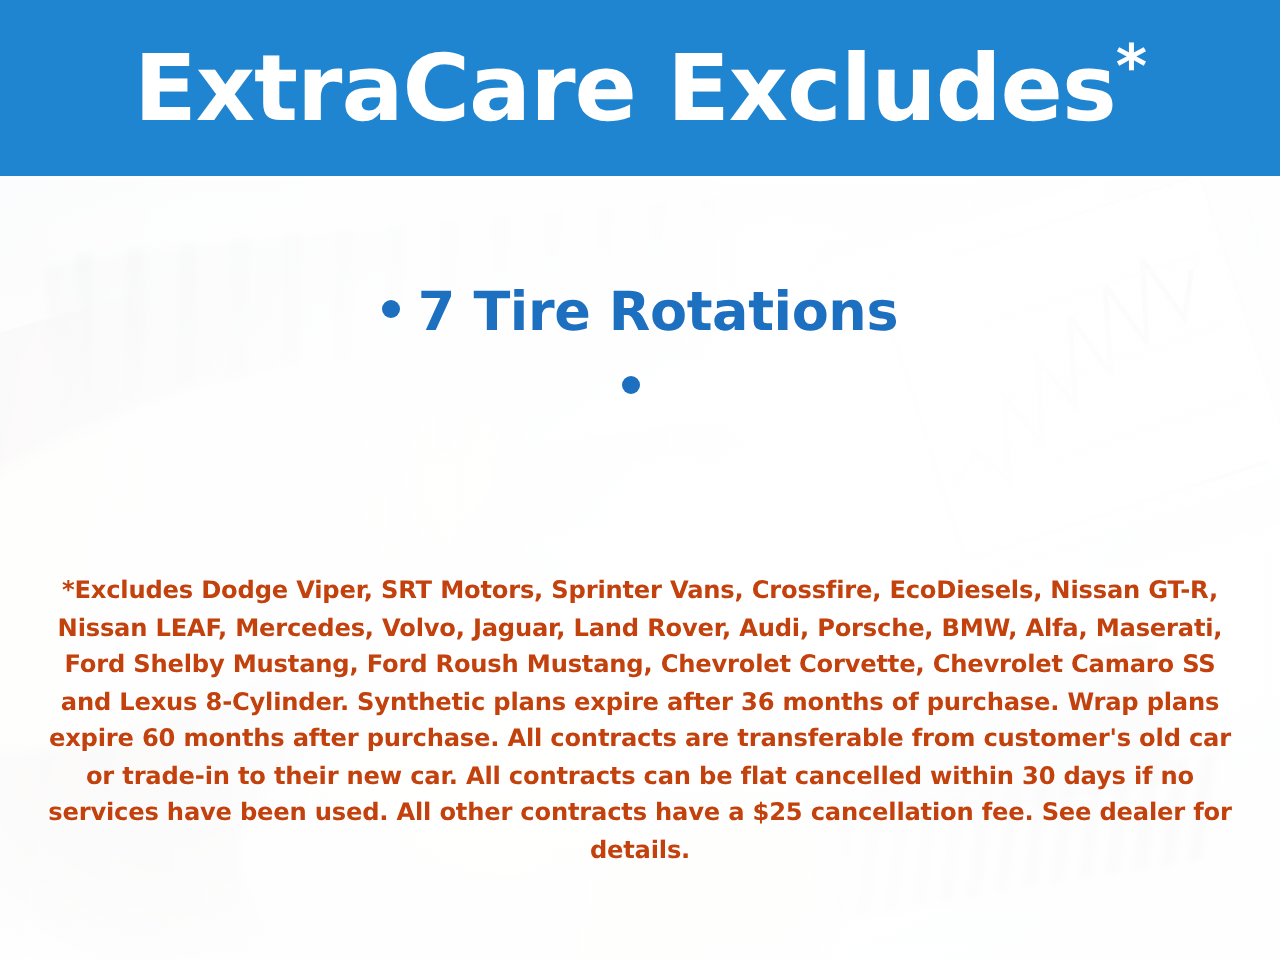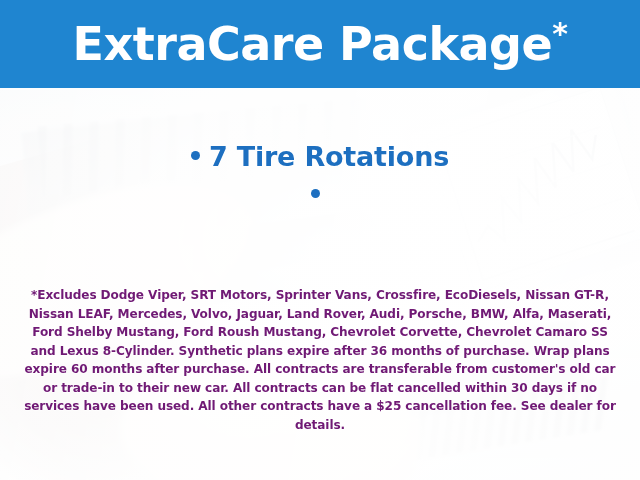--- a/index.html
+++ b/index.html
@@ -260,21 +260,21 @@
     position: absolute;
     left: 0;
     top: 286px;
     width: 100%;
     z-index: 6;
     padding: 0 18px;
     box-sizing: border-box;
   }
   .disclaimer p {
     margin: 0;
-    color: #701a75;
+    color: #c2410c;
     font-size: 12.1px;
     font-weight: bold;
     line-height: 18.5px;
     text-align: center;
     letter-spacing: -0.1px;
     font-family: "DejaVu Sans", sans-serif;
     text-shadow: 0 1px 1px rgba(255,255,255,0.85);
   }
 </style>
 </head>
@@ -309,21 +309,21 @@
     </div>
 
     <div class="photo-shape arm"></div>
     <div class="photo-shape hand"></div>
 
     <div class="photo-wash"></div>
     <div class="photo-wash-2"></div>
   </div>
 
   <div class="header-band">
-    <h1 class="headline"><span>ExtraCare Package</span><span class="asterisk">*</span></h1>
+    <h1 class="headline"><span>ExtraCare Excludes</span><span class="asterisk">*</span></h1>
   </div>
 
   <ul class="benefits">
     <li class="benefit-item"><span class="dot"></span><span>7 Tire Rotations</span></li>
     <li class="benefit-item"><span class="dot"></span></li>
   </ul>
 
   <div class="disclaimer">
     <p>*Excludes Dodge Viper, SRT Motors, Sprinter Vans, Crossfire, EcoDiesels, Nissan GT-R, Nissan LEAF, Mercedes, Volvo, Jaguar, Land Rover, Audi, Porsche, BMW, Alfa, Maserati, Ford Shelby Mustang, Ford Roush Mustang, Chevrolet Corvette, Chevrolet Camaro SS and Lexus 8-Cylinder. Synthetic plans expire after 36 months of purchase. Wrap plans expire 60 months after purchase. All contracts are transferable from customer's old car or trade-in to their new car. All contracts can be flat cancelled within 30 days if no services have been used. All other contracts have a $25 cancellation fee. See dealer for details.</p>
   </div>

